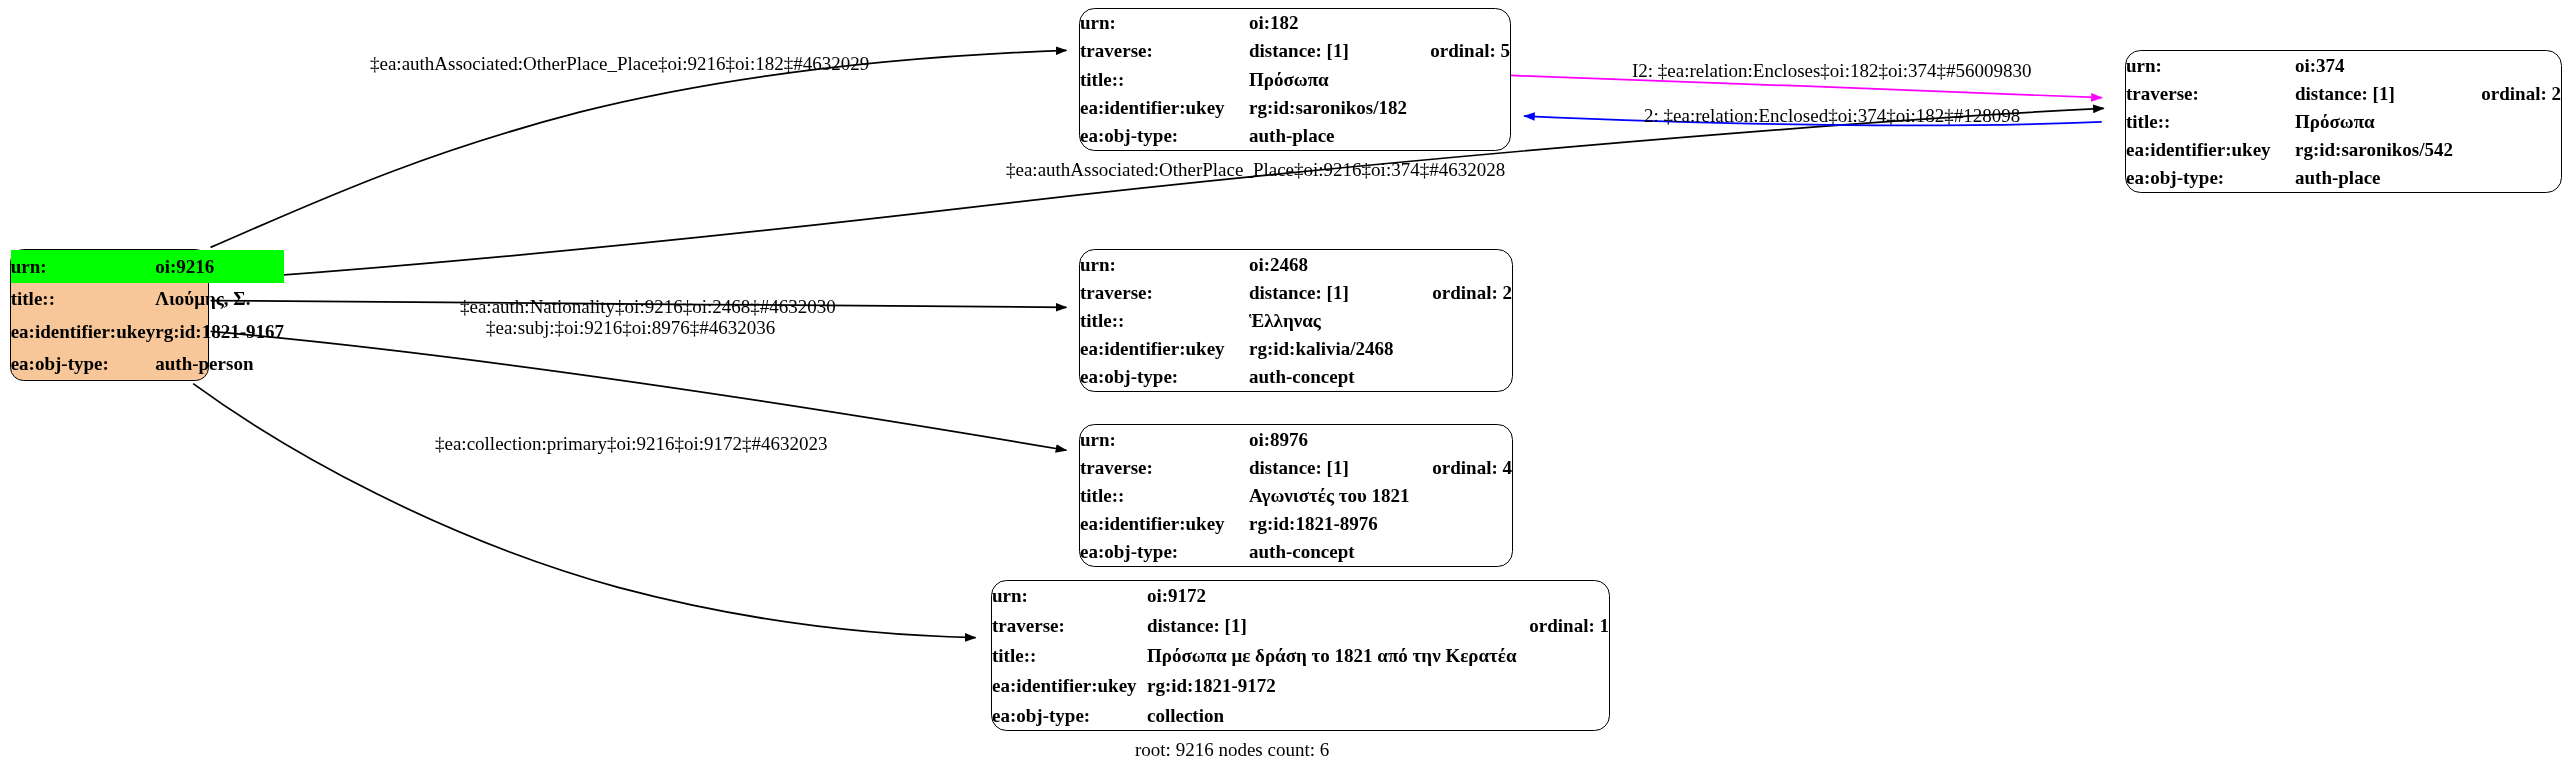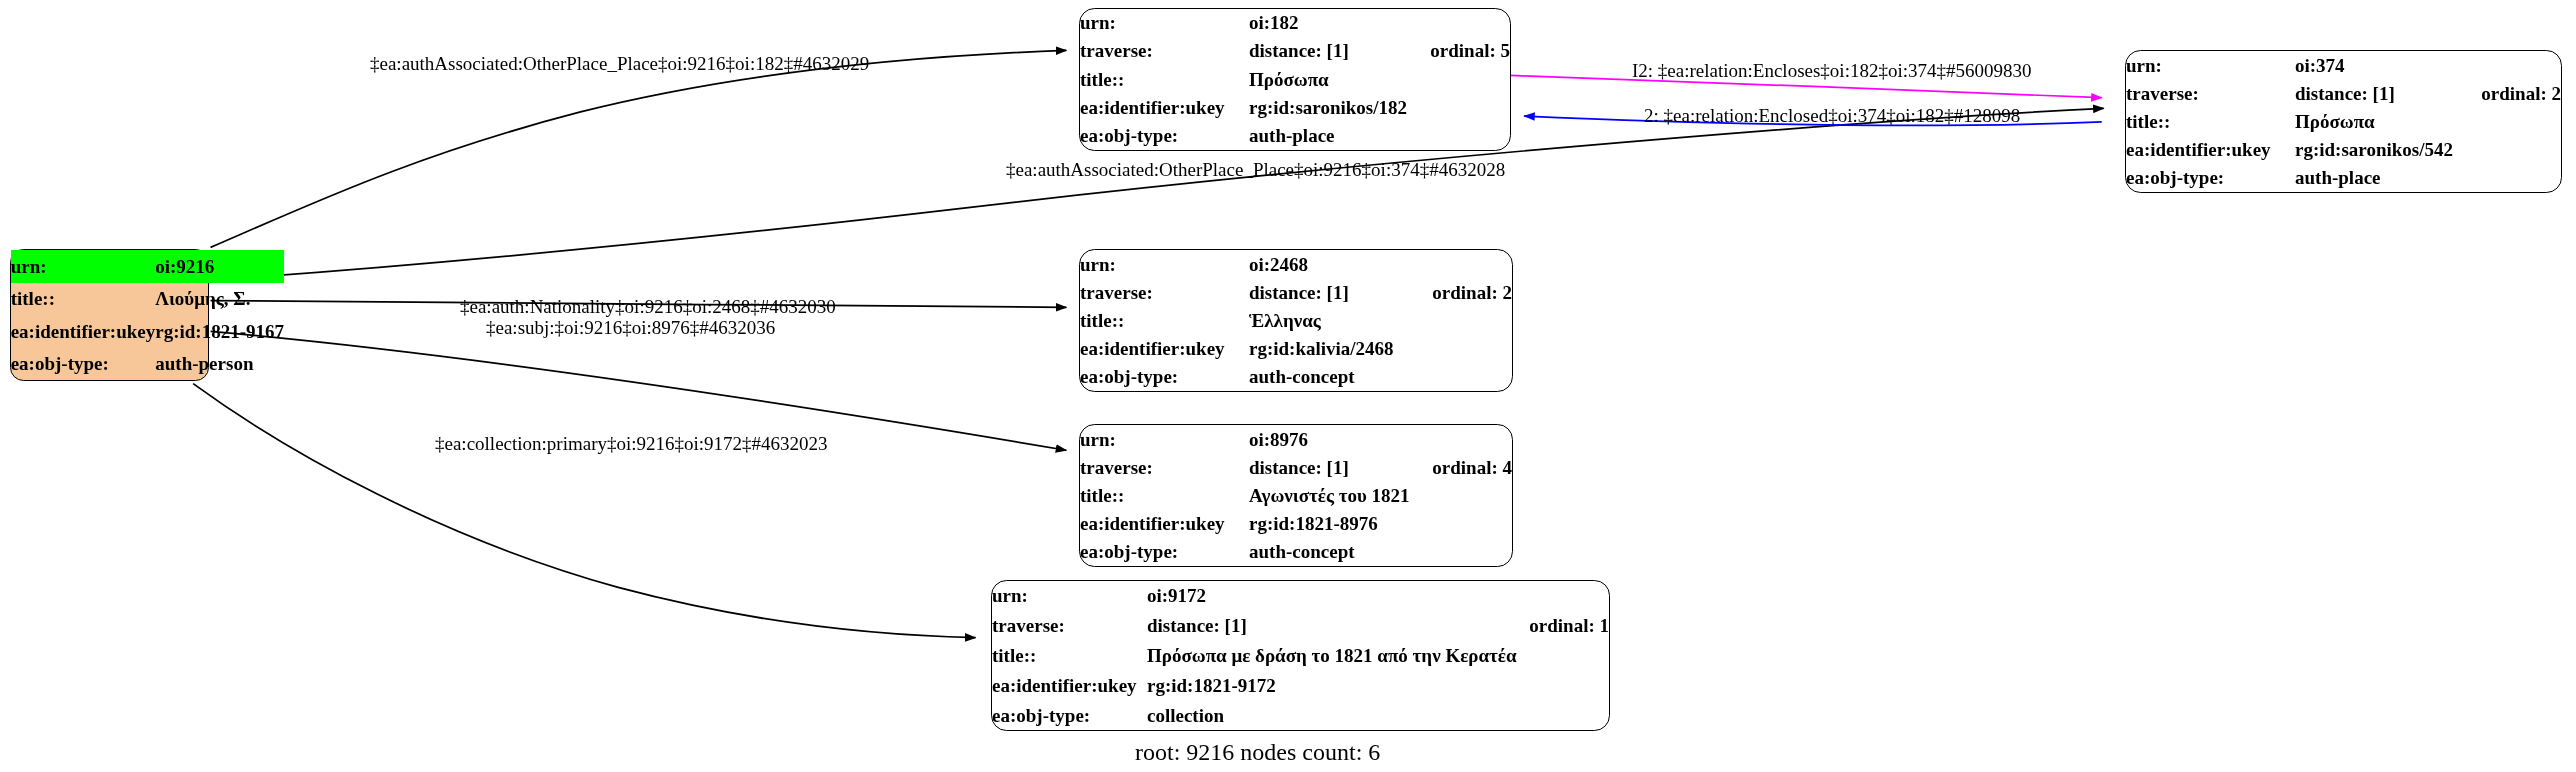--- a/index.html
+++ b/index.html
@@ -18,21 +18,21 @@
   td.k{padding-left:14.5px;}
   td.v{padding-left:1.9px;}
   td.v2{padding-left:0px;text-align:right;}
 
   
   .root table.rec td{font-size:19px;}
   .root td.hl{background:#00ff00;}
 
   .edgelabel{position:absolute;font-size:19px;line-height:1;white-space:nowrap;
              background:transparent;}
-  .caption{position:absolute;font-size:24px;white-space:nowrap;}
+  .caption{position:absolute;font-size:19px;white-space:nowrap;}
 </style>
 </head>
 <body>
 
 <div id="graph">
 
   <svg id="edges" viewBox="0 0 2667 800">
     <defs>
       <marker id="ah-black" markerWidth="12" markerHeight="9" refX="11" refY="4.5" orient="auto" markerUnits="userSpaceOnUse">
         <path d="M0,0 L12,4.5 L0,9 z" fill="#000000"></path>

